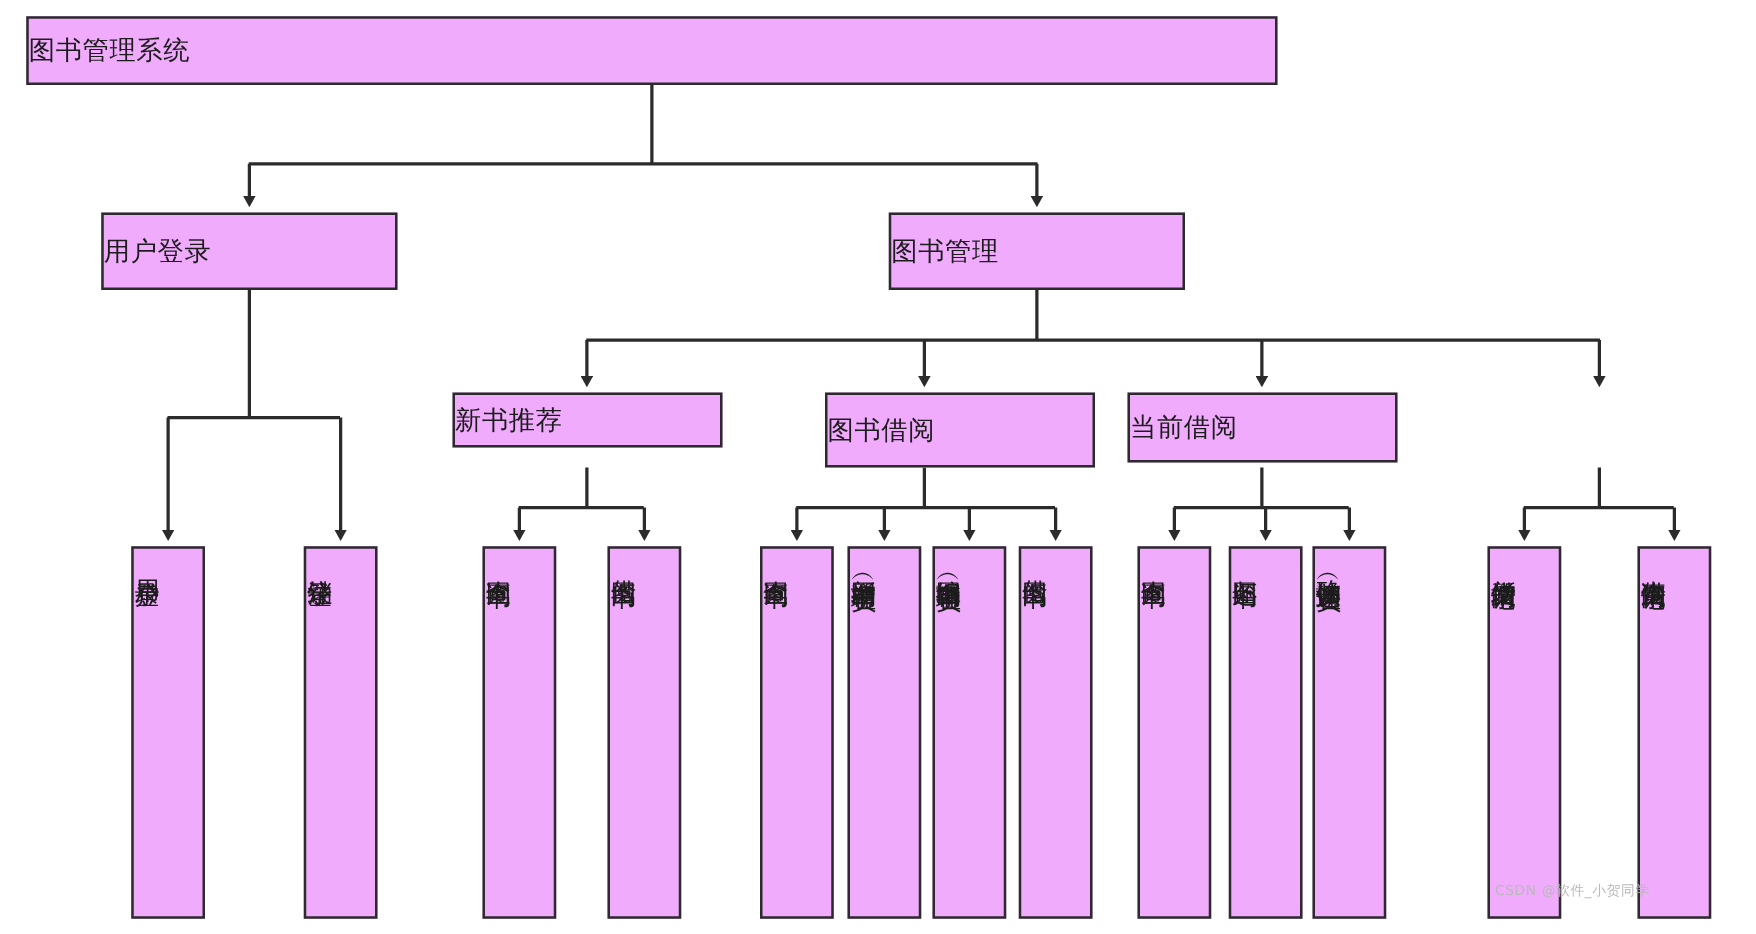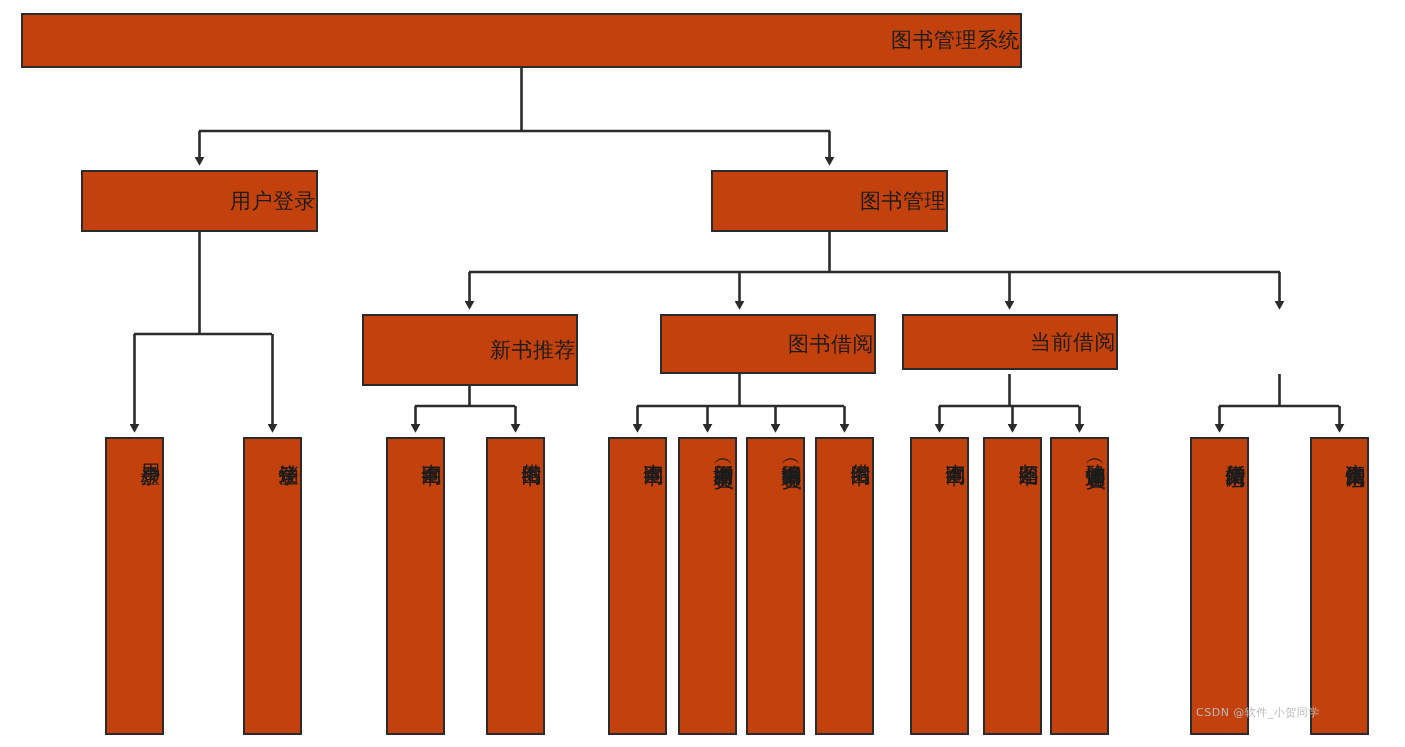--- a/index.html
+++ b/index.html
@@ -23,25 +23,25 @@
   svg.layer {
     position: absolute;
     top: 0;
     left: 0;
     width: 1405px;
     height: 747px;
   }
   .node-box {
     position: absolute;
     box-sizing: border-box;
-    background: #c2410c;
+    background: #f0abfc;
     border: 2px solid #2b2b2b;
     display: flex;
     align-items: center;
-    justify-content: flex-end;
+    justify-content: flex-start;
     overflow: hidden;
   }
   .node-label {
     color: #1c1c1c;
     font-size: 21px;
     line-height: 1.15;
     letter-spacing: 0.5px;
     white-space: nowrap;
     text-align: center;
   }
@@ -137,21 +137,21 @@
     <span class="node-label">图书管理系统</span>
   </div>
 
   <div class="node-box" style="left:81px; top:170px; width:237px; height:62px;">
     <span class="node-label">用户登录</span>
   </div>
   <div class="node-box" style="left:711px; top:170px; width:237px; height:62px;">
     <span class="node-label">图书管理</span>
   </div>
 
-  <div class="node-box" style="left:362px; top:314px; width:216px; height:72px;">
+  <div class="node-box" style="left:362px; top:314px; width:216px; height:44px;">
     <span class="node-label">新书推荐</span>
   </div>
   <div class="node-box" style="left:660px; top:314px; width:216px; height:60px;">
     <span class="node-label">图书借阅</span>
   </div>
   <div class="node-box" style="left:902px; top:314px; width:216px; height:56px;">
     <span class="node-label">当前借阅</span>
   </div>
 
   <div class="node-box leaf-box" style="left:105px; top:437px; width:59px; height:298px;">

